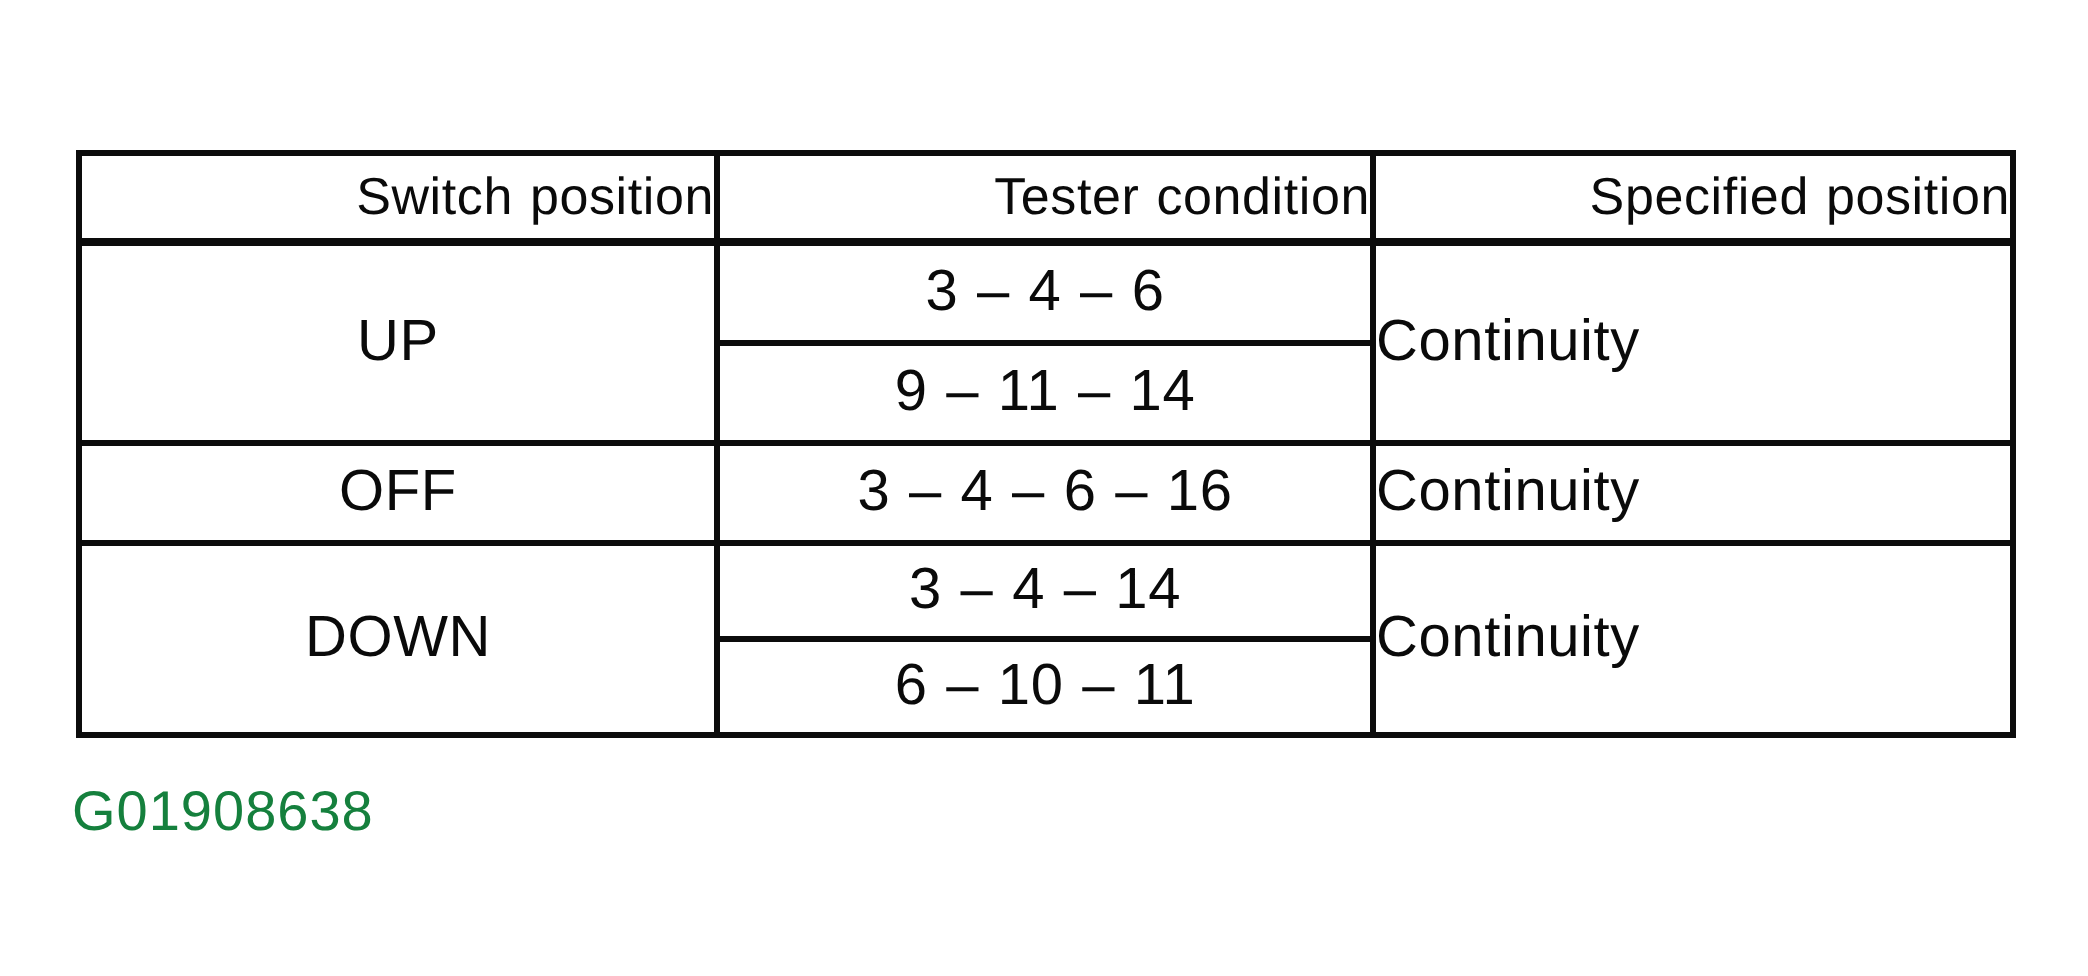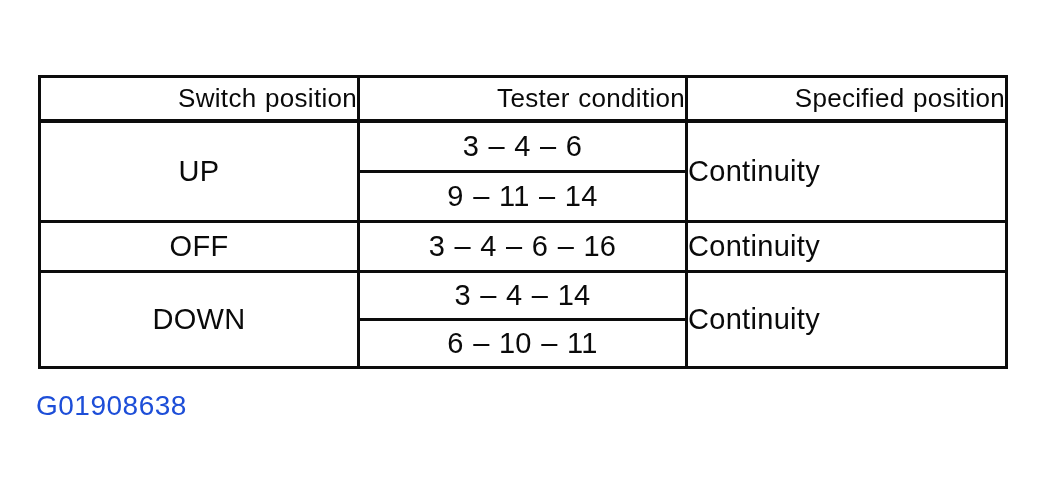--- a/index.html
+++ b/index.html
@@ -50,21 +50,21 @@
   .spec-table td.cond {
     text-align: left;
   }
   .figure-id {
     position: absolute;
     left: 36px;
     top: 390px;
     font-size: 28px;
     font-weight: 400;
     letter-spacing: 0.5px;
-    color: #1d4ed8;
+    color: #15803d;
   }
 </style>
 </head>
 <body>
 
 <div class="page">
 
   <table class="spec-table">
     <colgroup>
       <col class="c1">

